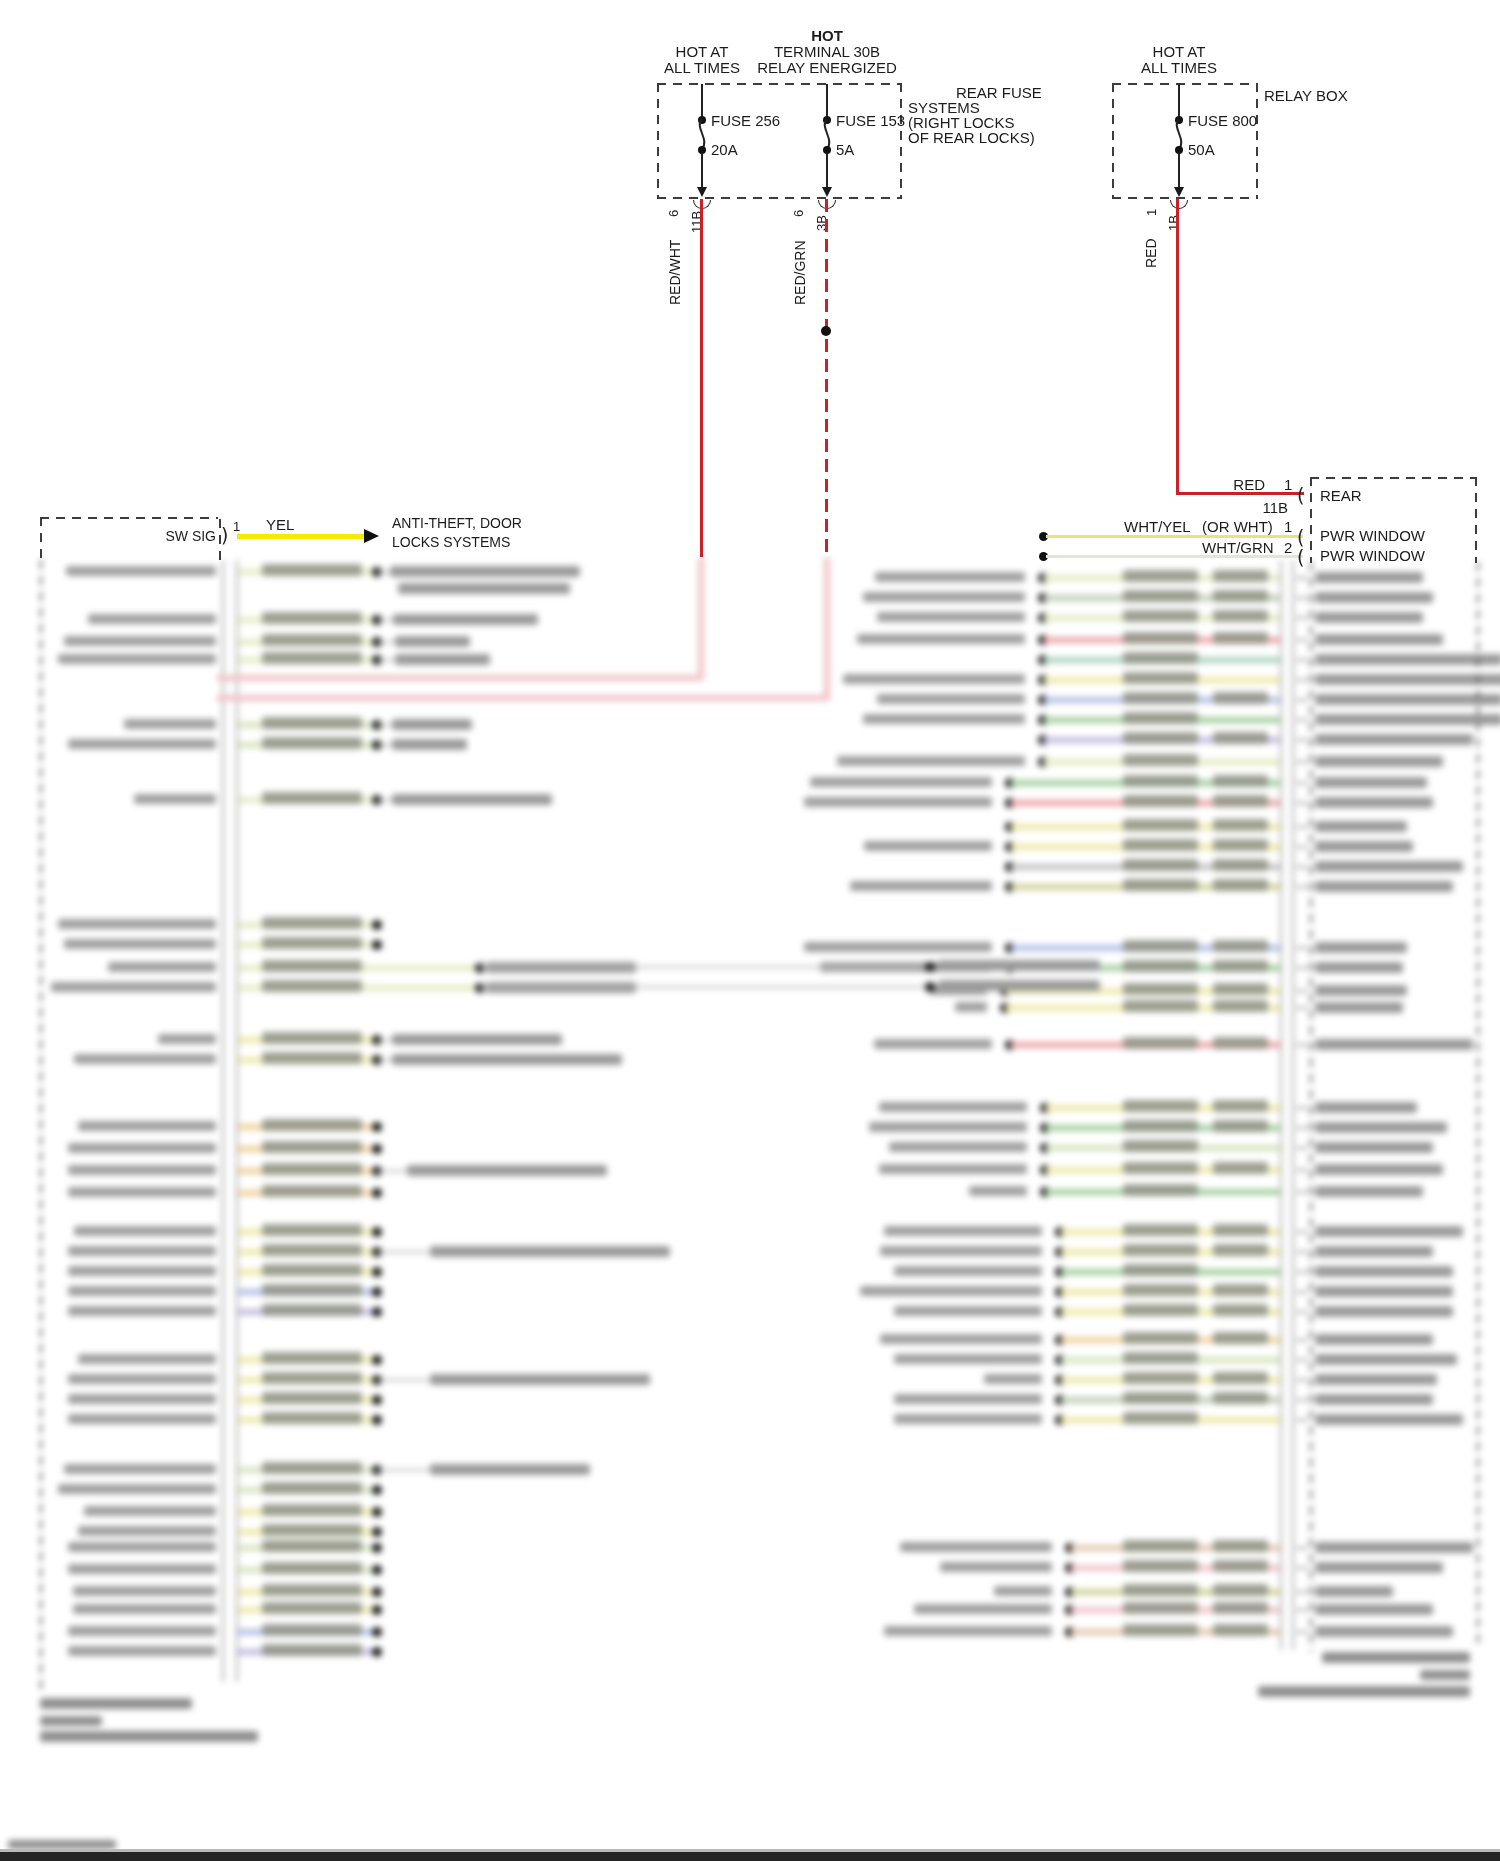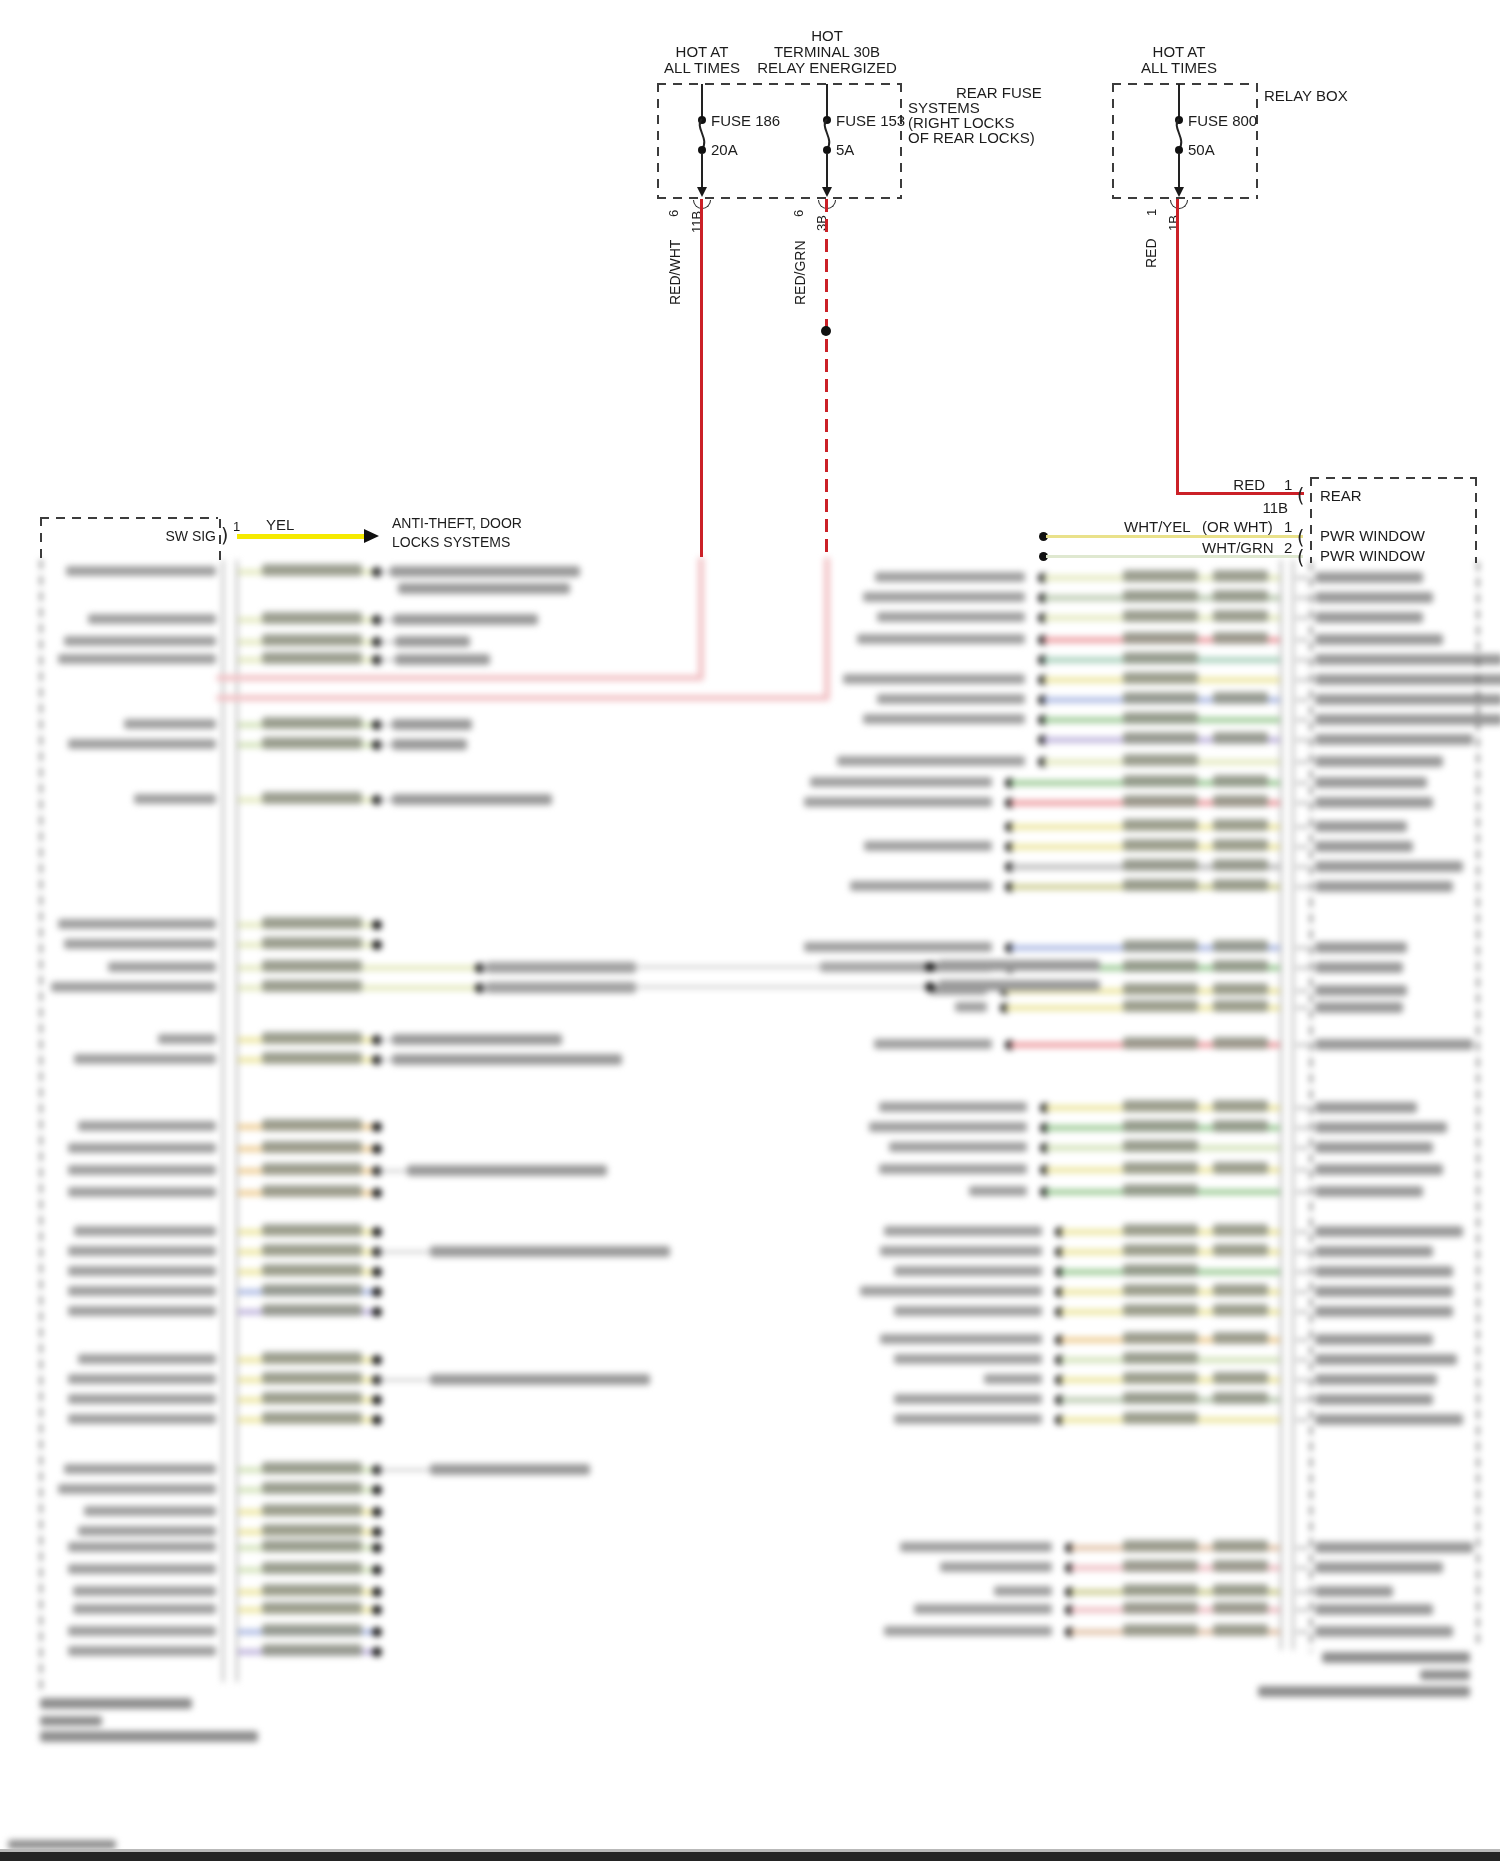--- a/index.html
+++ b/index.html
@@ -524,33 +524,33 @@
 
     <div>
       <div class="lab c" style="left:702px;top:44px;">HOT AT</div>
       <div class="lab c" style="left:702px;top:60px;">ALL TIMES</div>
       <div class="wire" style="left:701px;top:84px;width:2px;height:33px;"></div>
       <div class="dot" style="left:698px;top:116px;width:8px;height:8px;"></div>
       <svg style="left:694px;top:119px;" width="16" height="30">
         <path d="M8 0 C 0 8, 16 20, 8 30" stroke="#222" stroke-width="2" fill="none"></path>
       </svg>
       <div class="dot" style="left:698px;top:146px;width:8px;height:8px;"></div>
-      <div class="lab" style="left:711px;top:113px;">FUSE 186</div>
+      <div class="lab" style="left:711px;top:113px;">FUSE 256</div>
       <div class="lab" style="left:711px;top:142px;">20A</div>
       <div class="wire" style="left:701px;top:153px;width:2px;height:34px;"></div>
       <div class="tri-down" style="left:697px;top:187px;"></div>
       <div class="cup" style="left:693px;top:200px;"></div>
       <div class="rot" style="left:681px;top:202px;">6</div>
       <div class="rot" style="left:704px;top:218px;">11B</div>
       <div class="wire" style="left:700px;top:199px;width:3px;height:358px;background:#cb2027;"></div>
       <div class="rot big" style="left:683px;top:290px;">RED/WHT</div>
     </div>
 
     <div>
-      <div class="lab c" style="left:827px;top:28px;">HOT</div>
+      <div class="lab c" style="left:827px;top:28px;font-weight:bold;">HOT</div>
       <div class="lab c" style="left:827px;top:44px;">TERMINAL 30B</div>
       <div class="lab c" style="left:827px;top:60px;">RELAY ENERGIZED</div>
       <div class="wire" style="left:826px;top:84px;width:2px;height:33px;"></div>
       <div class="dot" style="left:823px;top:116px;width:8px;height:8px;"></div>
       <svg style="left:819px;top:119px;" width="16" height="30">
         <path d="M8 0 C 0 8, 16 20, 8 30" stroke="#222" stroke-width="2" fill="none"></path>
       </svg>
       <div class="dot" style="left:823px;top:146px;width:8px;height:8px;"></div>
       <div class="lab" style="left:836px;top:113px;">FUSE 153</div>
       <div class="lab" style="left:836px;top:142px;">5A</div>

